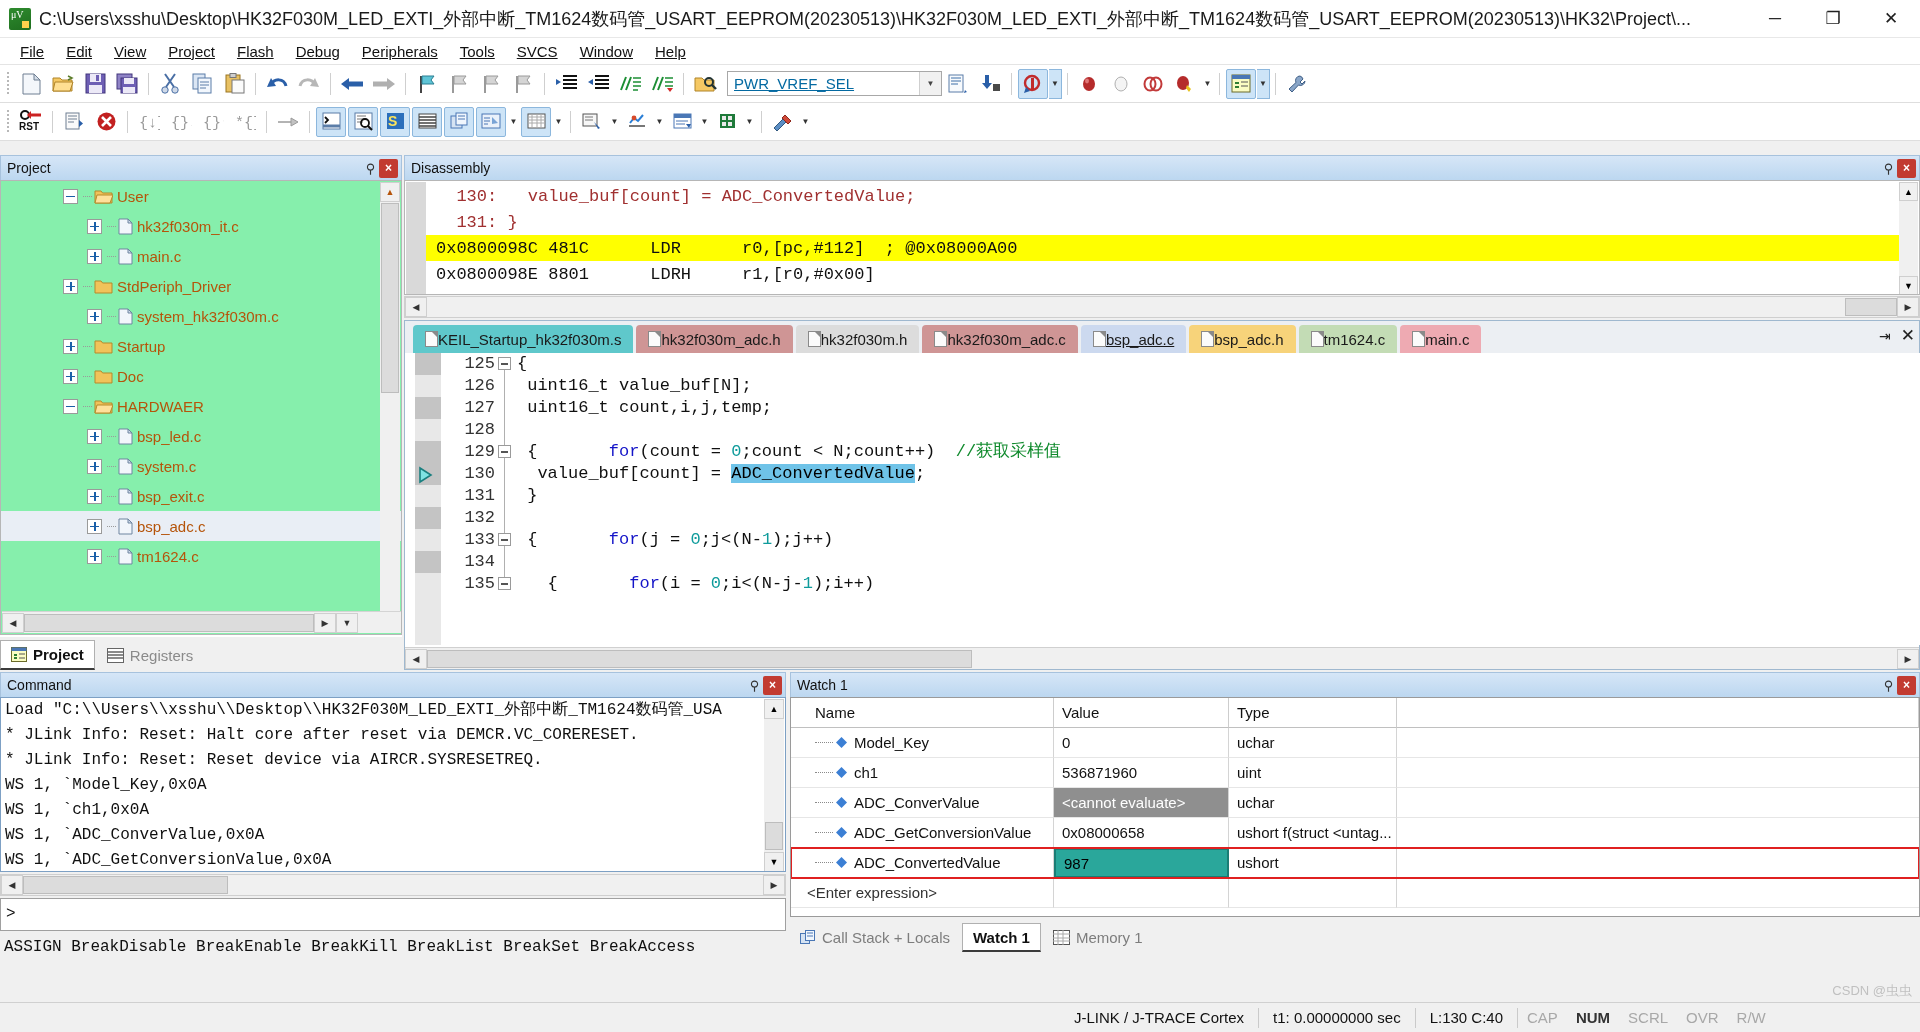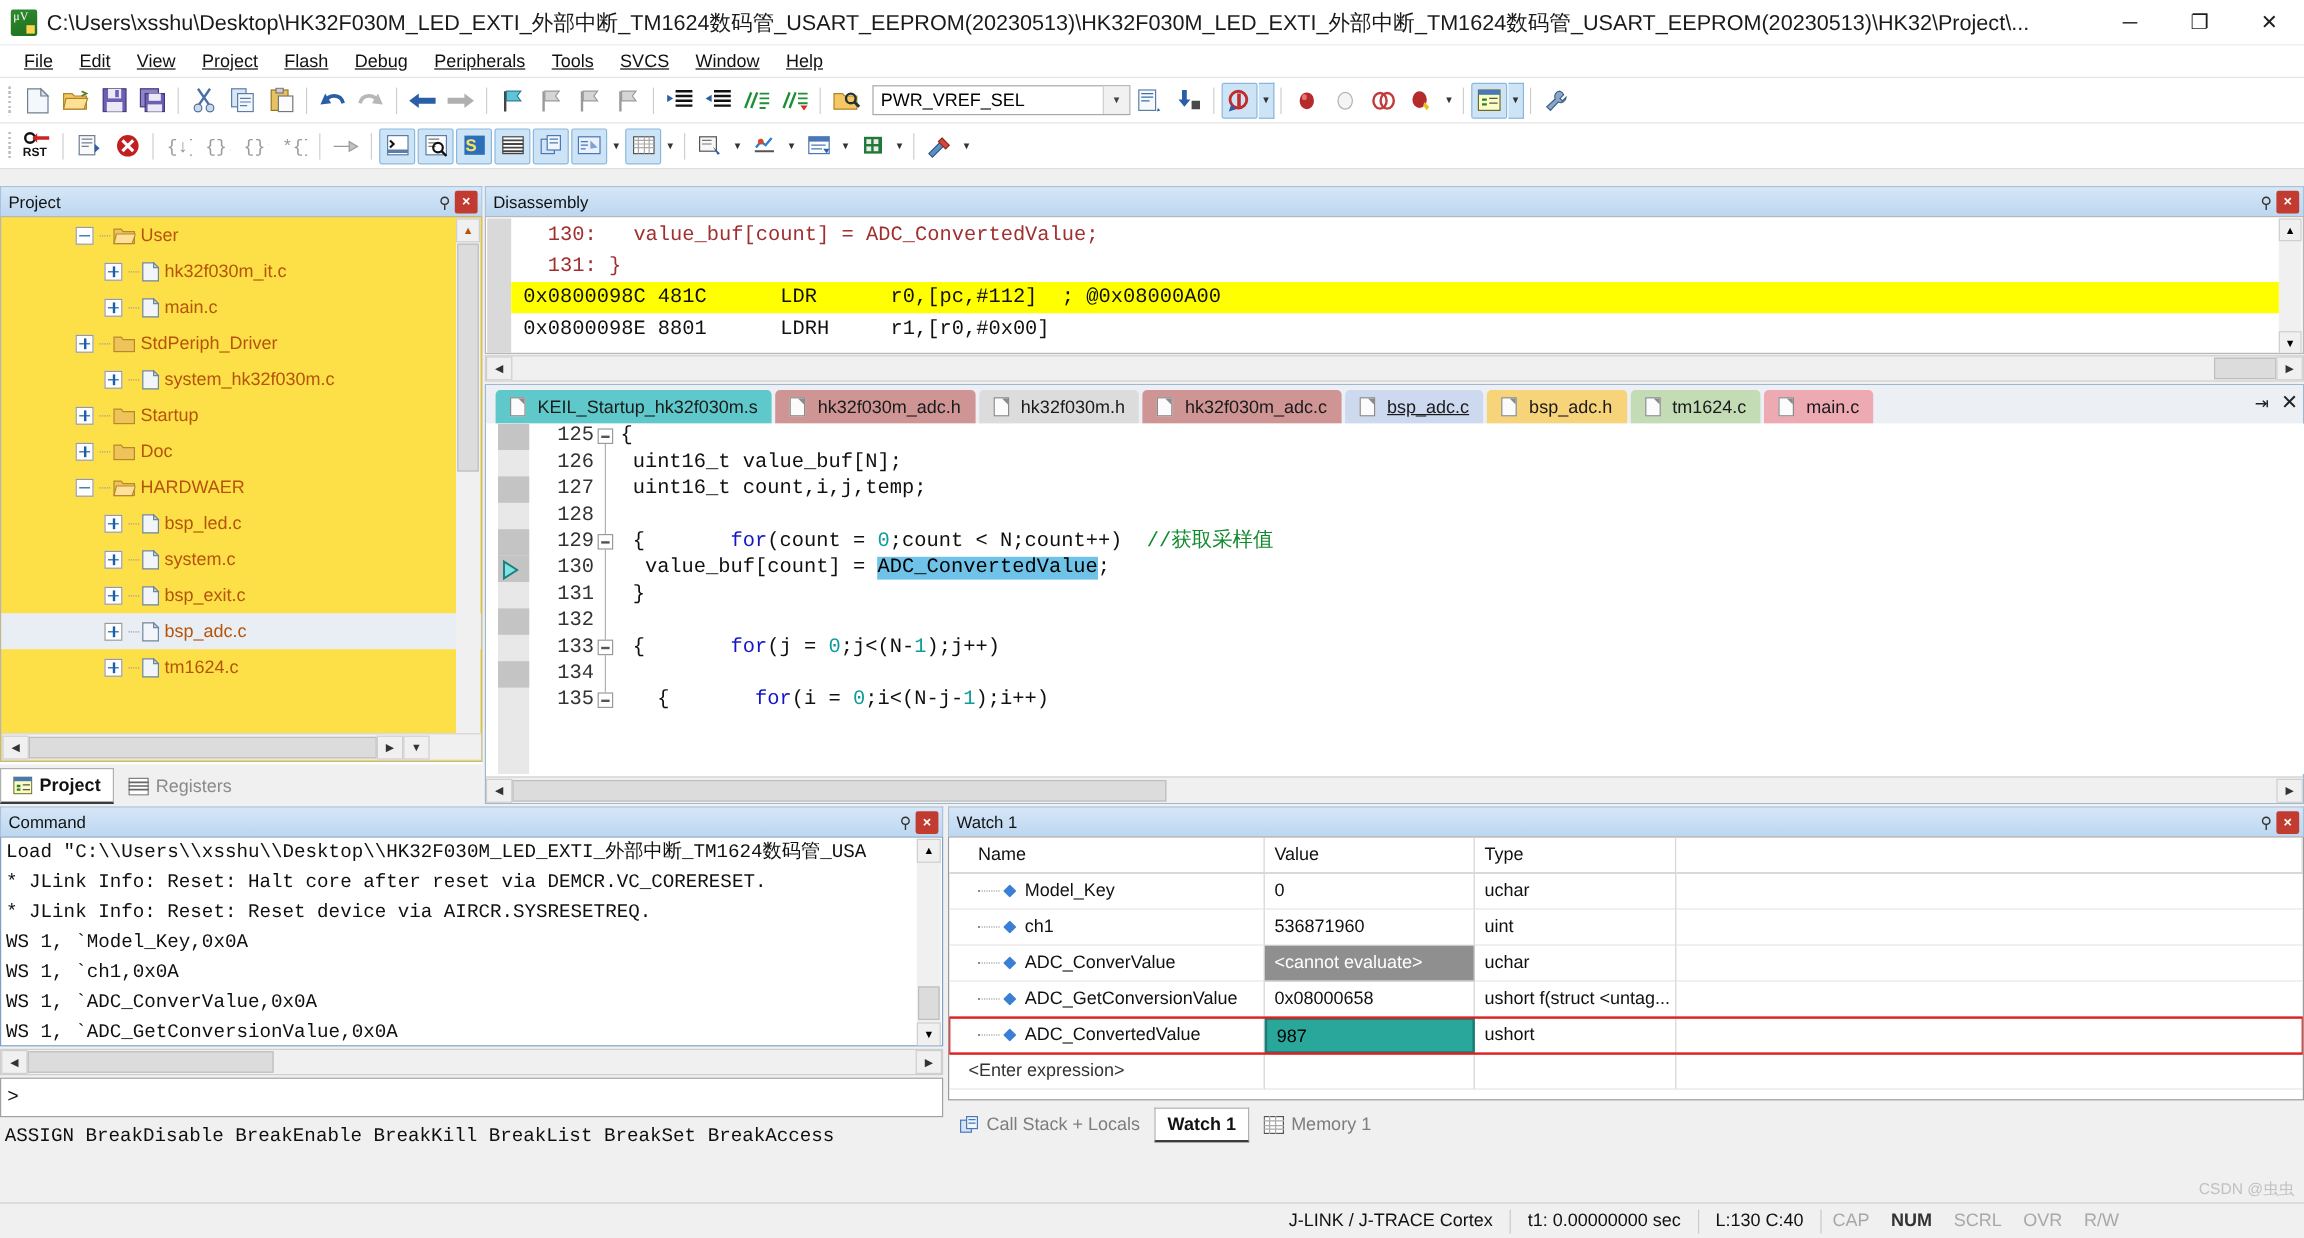--- a/index.html
+++ b/index.html
@@ -92,21 +92,21 @@
   .tbcaret {
     width: 13px; height: 30px; display: flex; align-items: center;
     justify-content: center; font-size: 8px; color: #333; flex: 0 0 auto;
   }
   .tbcaret.active { background: #cde4f7; border: 1px solid #8cb7dd; border-left: none; }
   .combo {
     width: 215px; height: 25px; margin-left: 6px;
     border: 1px solid #a8a8a8; background: #ffffff;
     display: flex; align-items: center; flex: 0 0 auto;
   }
-  .combo .cval { font-size: 15px; color: #000000; padding-left: 6px; flex: 1 1 auto; white-space: nowrap; }
+  .combo .cval { font-size: 15px; color: #0369a1; padding-left: 6px; flex: 1 1 auto; white-space: nowrap; text-decoration: underline; }
   .combo .cbtn {
     width: 22px; height: 23px; background: #f1f1f1;
     border-left: 1px solid #cfcfcf;
     display: flex; align-items: center; justify-content: center;
     font-size: 8px; color: #444; flex: 0 0 auto;
   }
   svg { display: block; }
 
   
   .panel-title {
@@ -129,21 +129,21 @@
 
   
   .project-panel {
     position: absolute; left: 0; top: 155px;
     width: 402px; height: 515px;
     background: #ffffff;
   }
   .tree {
     position: absolute; left: 0; top: 25px;
     width: 402px; height: 455px;
-    border: 1px solid #b6b6b6; background: #fde047;
+    border: 1px solid #b6b6b6; background: #86efac;
     overflow: hidden; font-size: 15px; color: #b5540a;
   }
   .tnode {
     height: 30px; display: flex; align-items: center;
     padding-left: 4px; white-space: nowrap;
   }
   .tnode.sel { background: #e9eef5; }
   .tnode .ind { flex: 0 0 auto; }
   .expander {
     width: 15px; height: 15px; border: 1px solid #9a9a9a; background: #fff;
@@ -218,21 +218,21 @@
   .editor {
     position: absolute; left: 404px; top: 320px;
     width: 1516px; height: 350px;
     border: 1px solid #9fb8cf; background: #ffffff;
   }
   .etabs {
     height: 32px; display: flex; align-items: flex-end;
     background: #eceff3; padding-left: 8px; position: relative;
   }
   .etab {
-    height: 28px; display: flex; align-items: center; gap: 10px;
+    height: 28px; display: flex; align-items: center; gap: 0;
     padding: 0 12px; font-size: 15px; color: #1a1a1a;
     border-top-left-radius: 4px; border-top-right-radius: 4px;
     margin-right: 3px; white-space: nowrap; position: relative;
   }
   .etab .fi {
     width: 13px; height: 16px; background: #fbfbfb;
     border: 1px solid #8a8a8a; position: relative; flex: 0 0 auto;
   }
   .etab .fi:after {
     content: ""; position: absolute; right: 0; top: 0;

